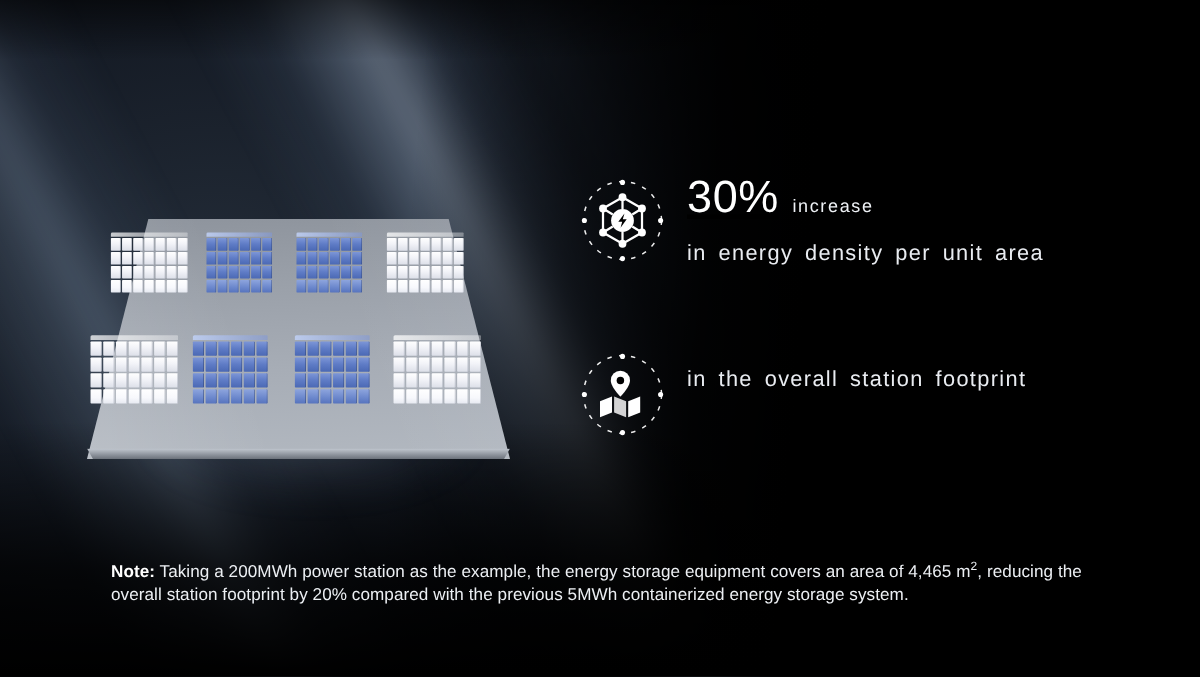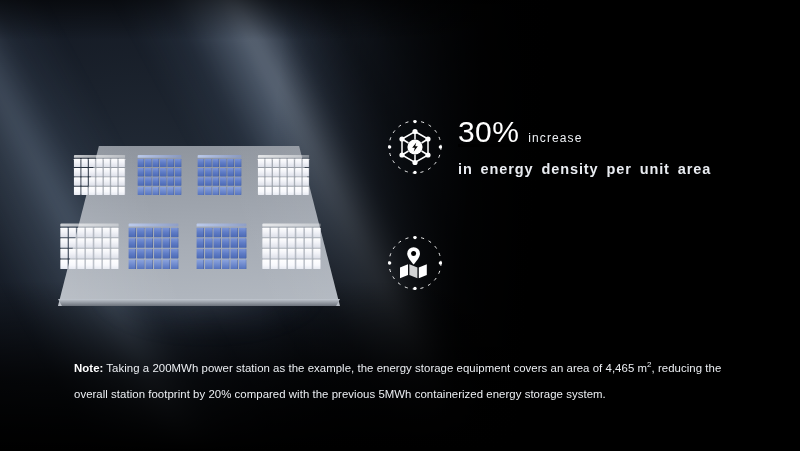--- a/index.html
+++ b/index.html
@@ -149,29 +149,29 @@
   .stat-pct {
     font-size:30px; font-weight:300; color:#fff;
     letter-spacing:.4px; line-height:1.05;
   }
   .stat-kind {
     font-size:12px; font-weight:300; color:#eef1f5;
     letter-spacing:1.1px;
   }
   .stat-desc {
     margin-top:13px;
-    font-size:14.5px; font-weight:700; color:#e9ecf1;
+    font-size:14.5px; font-weight:400; color:#e9ecf1;
     letter-spacing:.9px; word-spacing:3px;
     white-space:nowrap;
   }
 
   
   .note {
-    position:absolute; left:74px; top:352px; width:660px;
-    font-size:11.4px; line-height:26px; color:#eceff3;
+    position:absolute; left:74px; top:370px; width:660px;
+    font-size:11.4px; line-height:15px; color:#eceff3;
     font-weight:400; letter-spacing:.05px;
   }
   .note b { font-weight:700; color:#fff; }
   .note sup { font-size:8px; vertical-align:super; }
 </style>
 </head>
 <body>
 
 <div id="slide">
 
@@ -534,20 +534,21 @@
             <path d="M14 33.5 L22 30.3 L22 41 L14 44.2 Z"></path>
             <path d="M23.4 30.3 L31.4 33.5 L31.4 44.2 L23.4 41 Z" opacity=".82"></path>
             <path d="M32.8 33.5 L40.8 30.3 L40.8 41 L32.8 44.2 Z"></path>
           </g>
           <path d="M27.6 13.2 A6.4 6.4 0 0 1 34 19.6 C34 24 27.6 30.4 27.6 30.4
                    C27.6 30.4 21.2 24 21.2 19.6 A6.4 6.4 0 0 1 27.6 13.2 Z" fill="#ffffff"></path>
           <circle cx="27.6" cy="19.6" r="2.5" fill="#000"></circle>
         </svg>
       </div>
       <div class="stat-body">
+        <div class="stat-desc">in the overall station footprint</div>
       </div>
     </div>
 
   </div>
 
   <div class="note">
     <b>Note:</b><span> Taking a 200MWh power station as the example, the energy storage equipment covers an area of 4,465 m</span><sup>2</sup><span>, reducing the overall station footprint by 20% compared with the previous 5MWh containerized energy storage system.</span>
   </div>
 
 </div>

